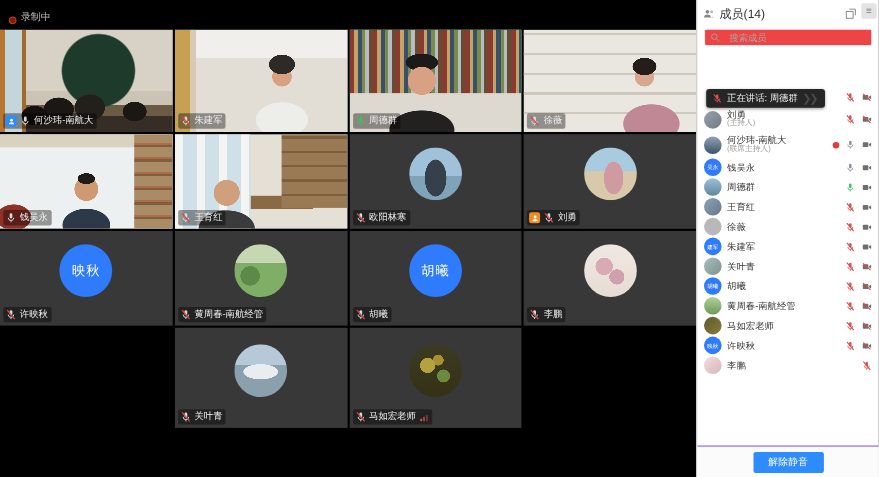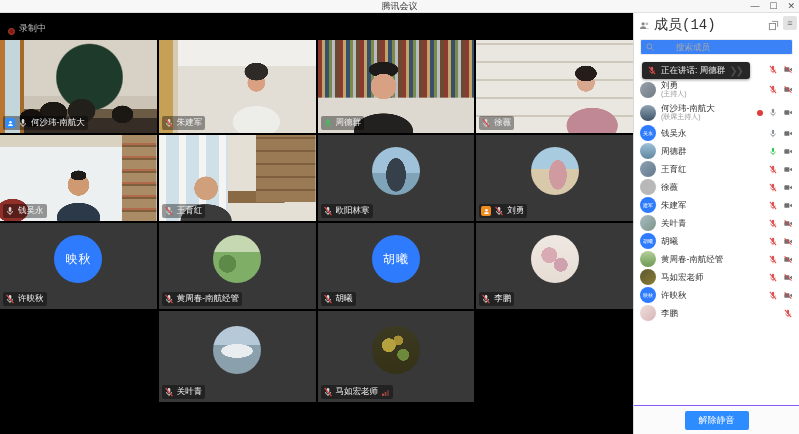--- a/index.html
+++ b/index.html
@@ -94,29 +94,29 @@
     background-image:
       radial-gradient(circle 12px at 30% 62%,#d0a07c 97%,transparent),
       radial-gradient(ellipse 26px 17px at 30% 100%,#3b3b3b 97%,transparent),
       repeating-linear-gradient(90deg,#f4f4f2 0 7px,#cfe0e8 7px 20px),
       repeating-linear-gradient(0deg,#9a7a55 0 11px,#7d5f3e 11px 13px),
       linear-gradient(#8a6a45,#8a6a45); }
 
   
   .sidebar { width:166px; background:#fff; display:flex; flex-direction:column; border-left:1px solid #d9d9d9; position:relative;}
   .sb-header { height:24px; display:flex; align-items:center; padding:0 5px; gap:4px; }
-  .sb-title { font-size:14px; color:#333; flex:1;font-family:Liberation Mono, monospace; }
+  .sb-title { font-size:11px; color:#333; flex:1; }
   .sb-hicon { width:11px; height:11px; color:#888; flex:0 0 11px; cursor:default;}
   .sb-menu { position:absolute; right:2px; top:3px; width:14px; height:14px; background:#e3e3e3; border-radius:2px; display:flex; align-items:center; justify-content:center; color:#777; font-size:9px;}
   .searchwrap { padding:2px 6px 4px 6px; }
-  .searchbox { width:100%; height:16px; background:#3b82f6; border:1px solid #ebebeb; border-radius:2px; display:flex; align-items:center; padding:0 4px; gap:21px;justify-content:flex-end;}
+  .searchbox { width:100%; height:16px; background:#ef4444; border:1px solid #ebebeb; border-radius:2px; display:flex; align-items:center; padding:0 4px; gap:8px;justify-content:flex-end;}
   .searchbox input { border:0; background:transparent; outline:none; font-size:8.5px; color:#333; width:100%; font-family:"Liberation Sans",sans-serif;}
   .searchbox input::placeholder { color:#a8a8a8; }
 
-  .mlist { flex:1; position:relative; overflow:hidden; padding-top:1px;}
+  .mlist { flex:1; position:relative; overflow:hidden; padding-top:1px;margin-top:32px;}
   .toast { position:absolute; left:8px; top:3px; height:17px; background:#262626; border-radius:3px; display:flex; align-items:center; padding:0 8px 0 5px; gap:4px; z-index:10; box-shadow:0 1px 3px rgba(0,0,0,.4);}
   .toast .ttxt { font-size:8.5px; color:#eee; white-space:nowrap;}
   .toast .deco { color:#4a4a4a; font-size:10px; letter-spacing:-2px; }
 
   .mrow { height:18px; display:flex; align-items:center; padding:0 6px; gap:5px; }
   .mrow.tall { height:23px; }
   .mav { width:16px; height:16px; border-radius:50%; flex:0 0 16px; display:flex; align-items:center; justify-content:center; font-size:5px; color:#fff; overflow:hidden;}
   .mav.blue { background:#2e7bfe; }
   .mtxt { flex:1; display:flex; flex-direction:column; line-height:1.05; overflow:hidden;}
   .mname { font-size:8.5px; color:#333; white-space:nowrap; overflow:hidden; text-overflow:ellipsis;}
@@ -180,28 +180,20 @@
     </symbol>
   <symbol id="i-signal" viewBox="0 0 16 16">
       <rect x="2" y="10" width="3" height="4" fill="currentColor"></rect>
       <rect x="6.5" y="7" width="3" height="7" fill="currentColor" opacity=".7"></rect>
       <rect x="11" y="4" width="3" height="10" fill="currentColor" opacity=".45"></rect>
     </symbol>
 </svg>
 
 <div class="window">
 
-  <div class="titlebar">
-    <span class="title">腾讯会议</span>
-    <div class="wincontrols">
-      <span>—</span>
-      <span>☐</span>
-      <span>✕</span>
-    </div>
-  </div>
 
   <div class="content">
 
     <div class="video-area">
       <div class="rec-indicator">
         <span class="rec-dot"></span>
         <em>录制中</em>
       </div>
 
       <div class="grid">

